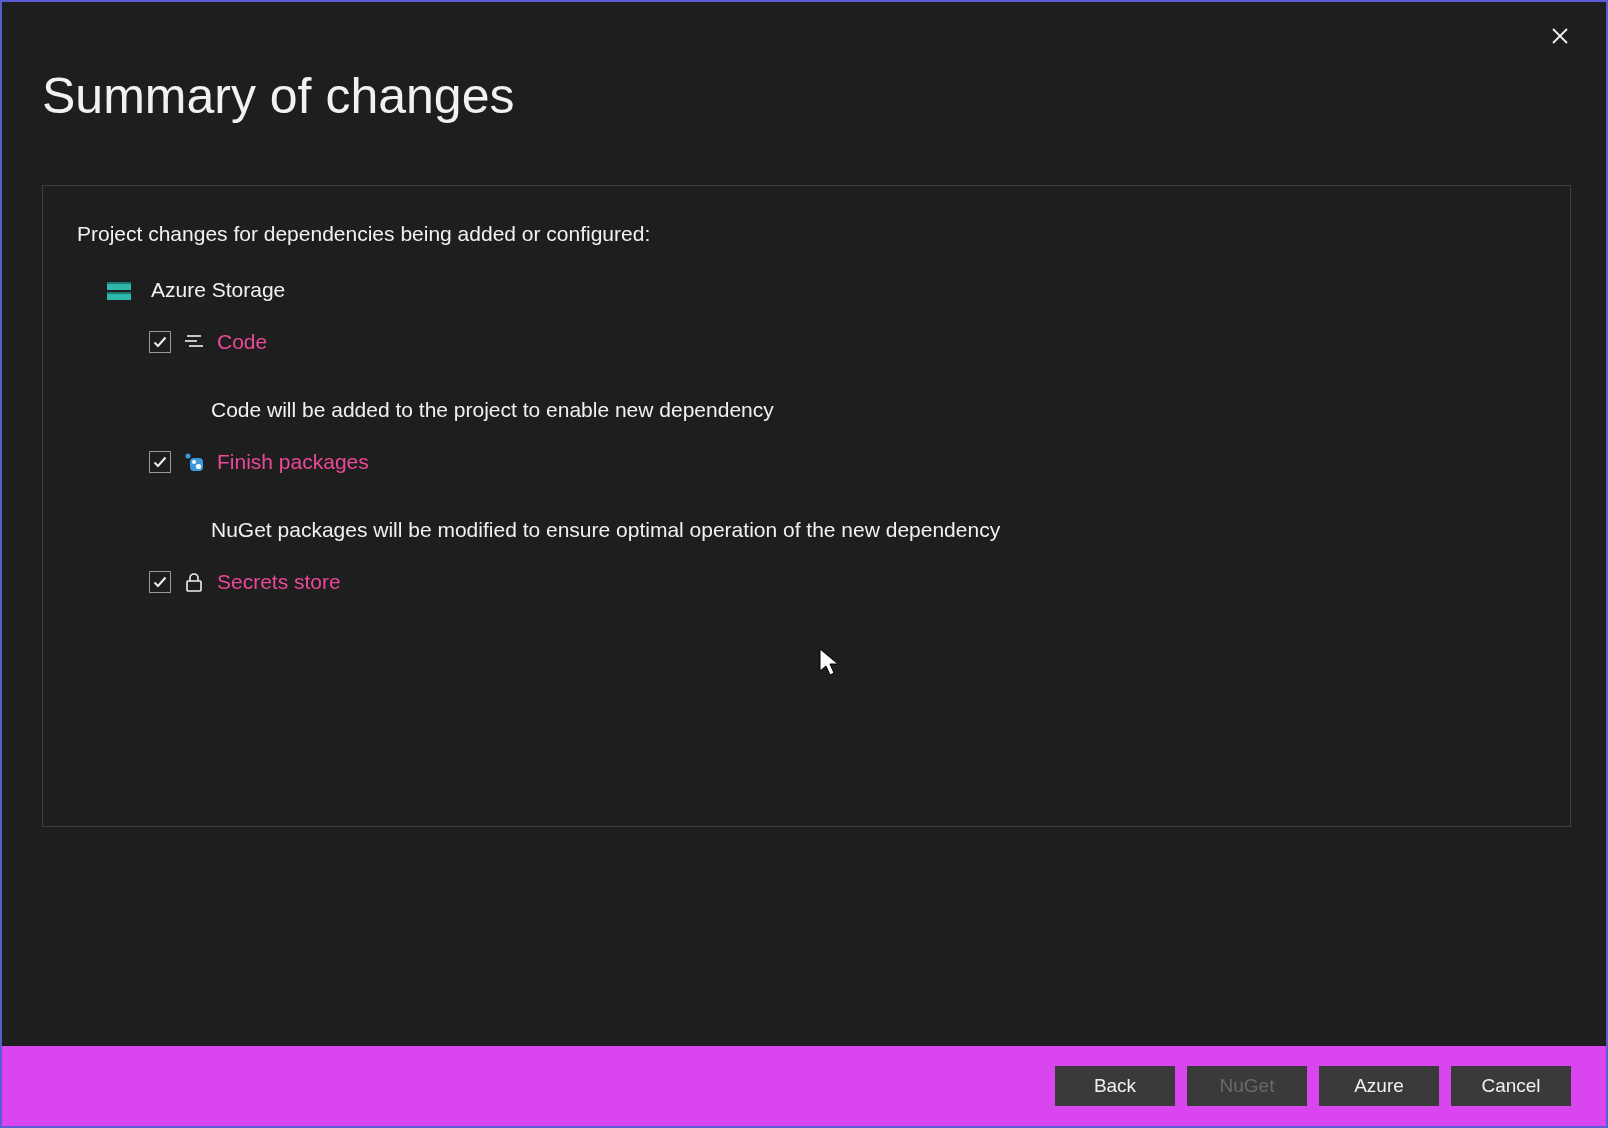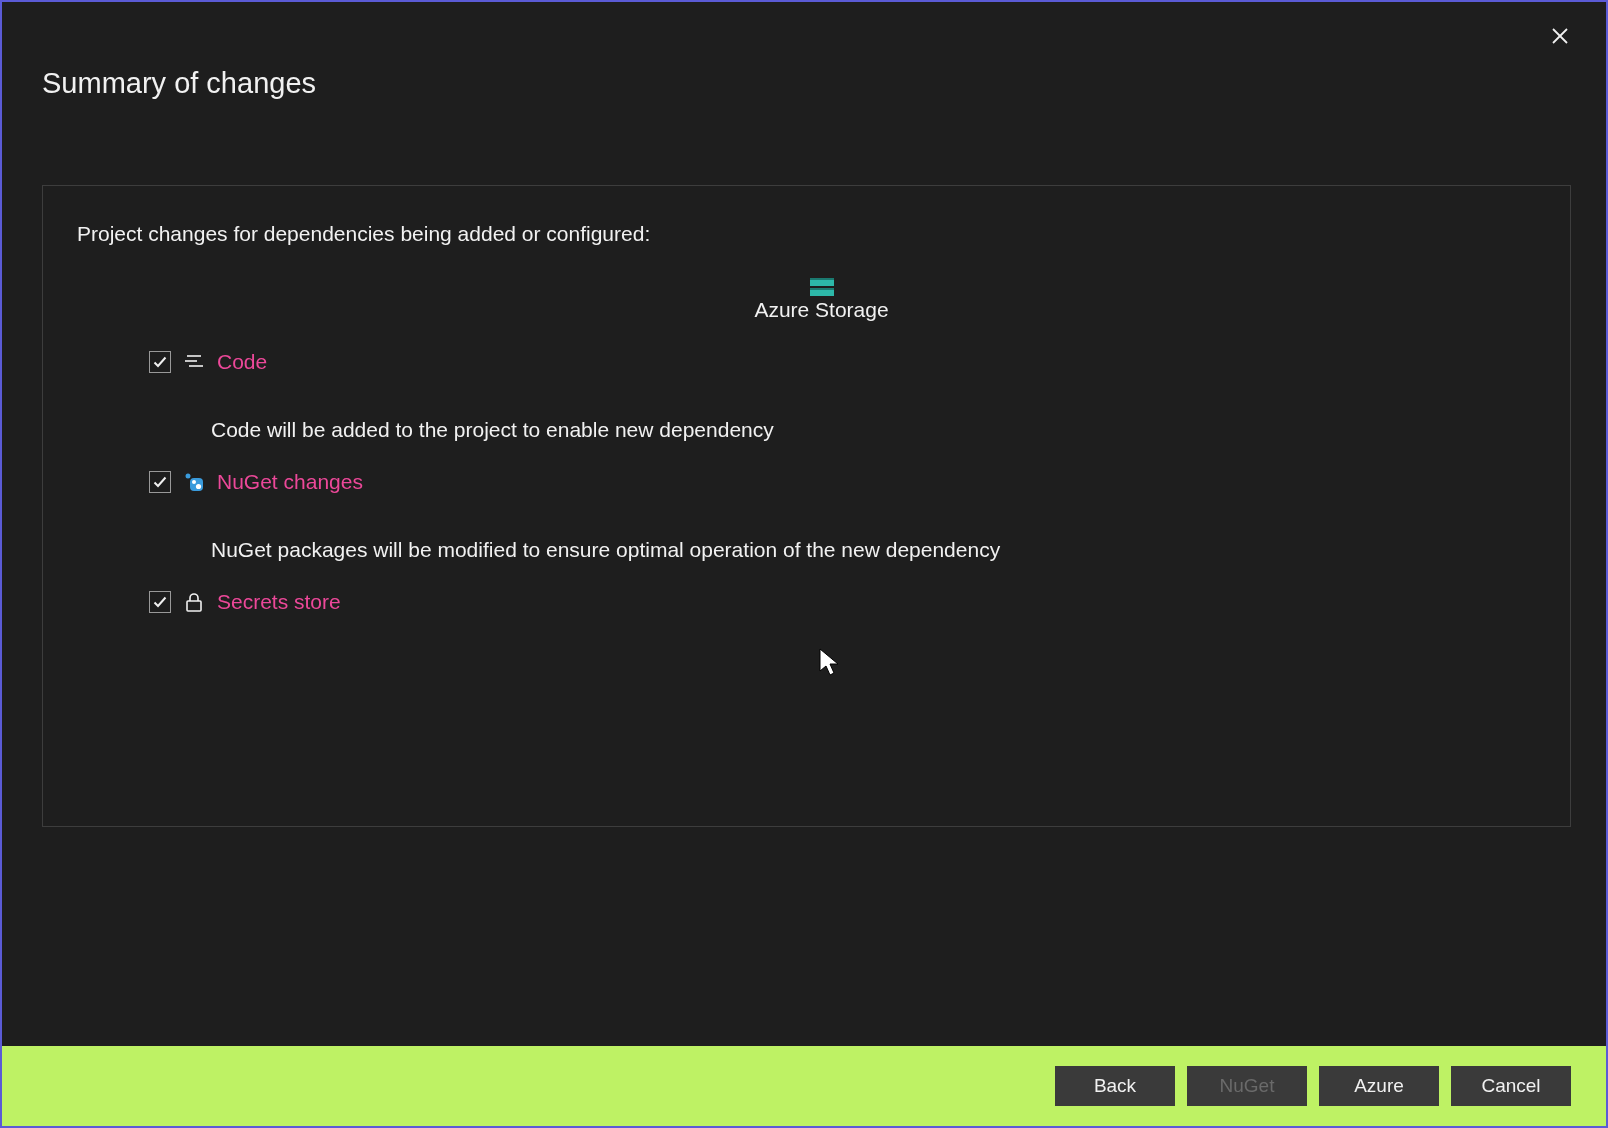--- a/index.html
+++ b/index.html
@@ -30,45 +30,44 @@
       color: #f1f1f1;
     }
     .close-btn svg {
       width: 18px;
       height: 18px;
     }
     .title {
       position: absolute;
       top: 65px;
       left: 40px;
-      font-size: 29px;
+      font-size: 50px;
       font-weight: 300;
       color: #f1f1f1;
     }
     .content-panel {
       position: absolute;
       top: 183px;
       left: 40px;
       right: 35px;
       height: 642px;
       border: 1px solid #3d3d3d;
       padding: 36px 34px;
     }
     .intro-text {
       font-size: 21px;
       color: #f1f1f1;
       margin-bottom: 32px;
     }
     .service-row {
       display: flex;
-      align-items: center;
-      gap: 0;
+      align-items: flex-end;
+      gap: 20px;
       margin-left: 30px;
       margin-bottom: 28px;
-      flex-direction: column;
     }
     .service-icon {
       width: 24px;
       height: 20px;
       display: flex;
       flex-direction: column;
       gap: 2px;
     }
     .service-icon .bar {
       height: 8px;
@@ -121,21 +120,21 @@
       color: #f1f1f1;
       margin-left: 62px;
       margin-top: 44px;
     }
     .footer {
       position: absolute;
       bottom: 0;
       left: 0;
       right: 0;
       height: 80px;
-      background: #bef264;
+      background: #d946ef;
       display: flex;
       align-items: center;
       justify-content: flex-end;
       gap: 12px;
       padding-right: 35px;
     }
     .btn {
       width: 120px;
       height: 40px;
       background: #3a3a3a;
@@ -212,21 +211,21 @@
         </svg>
       </div>
       <div class="item-icon">
         <svg viewBox="0 0 22 22">
           <circle cx="5" cy="5" r="2.5" fill="#3a9bdc"></circle>
           <rect x="7" y="7" width="13" height="13" rx="4" fill="#3a9bdc"></rect>
           <circle cx="11" cy="11" r="2" fill="#fff"></circle>
           <circle cx="15.5" cy="15.5" r="2.6" fill="#fff"></circle>
         </svg>
       </div>
-      <div class="item-title">NuGet changes</div>
+      <div class="item-title">Finish packages</div>
     </div>
     <div class="item-desc">NuGet packages will be modified to ensure optimal operation of the new dependency</div>
   </div>
 
   <div class="change-item">
     <div class="change-header">
       <div class="checkbox">
         <svg viewBox="0 0 16 16" stroke="#f1f1f1" stroke-width="2" fill="none">
           <polyline points="2.5,8.5 6,12 13.5,3.5"></polyline>
         </svg>

